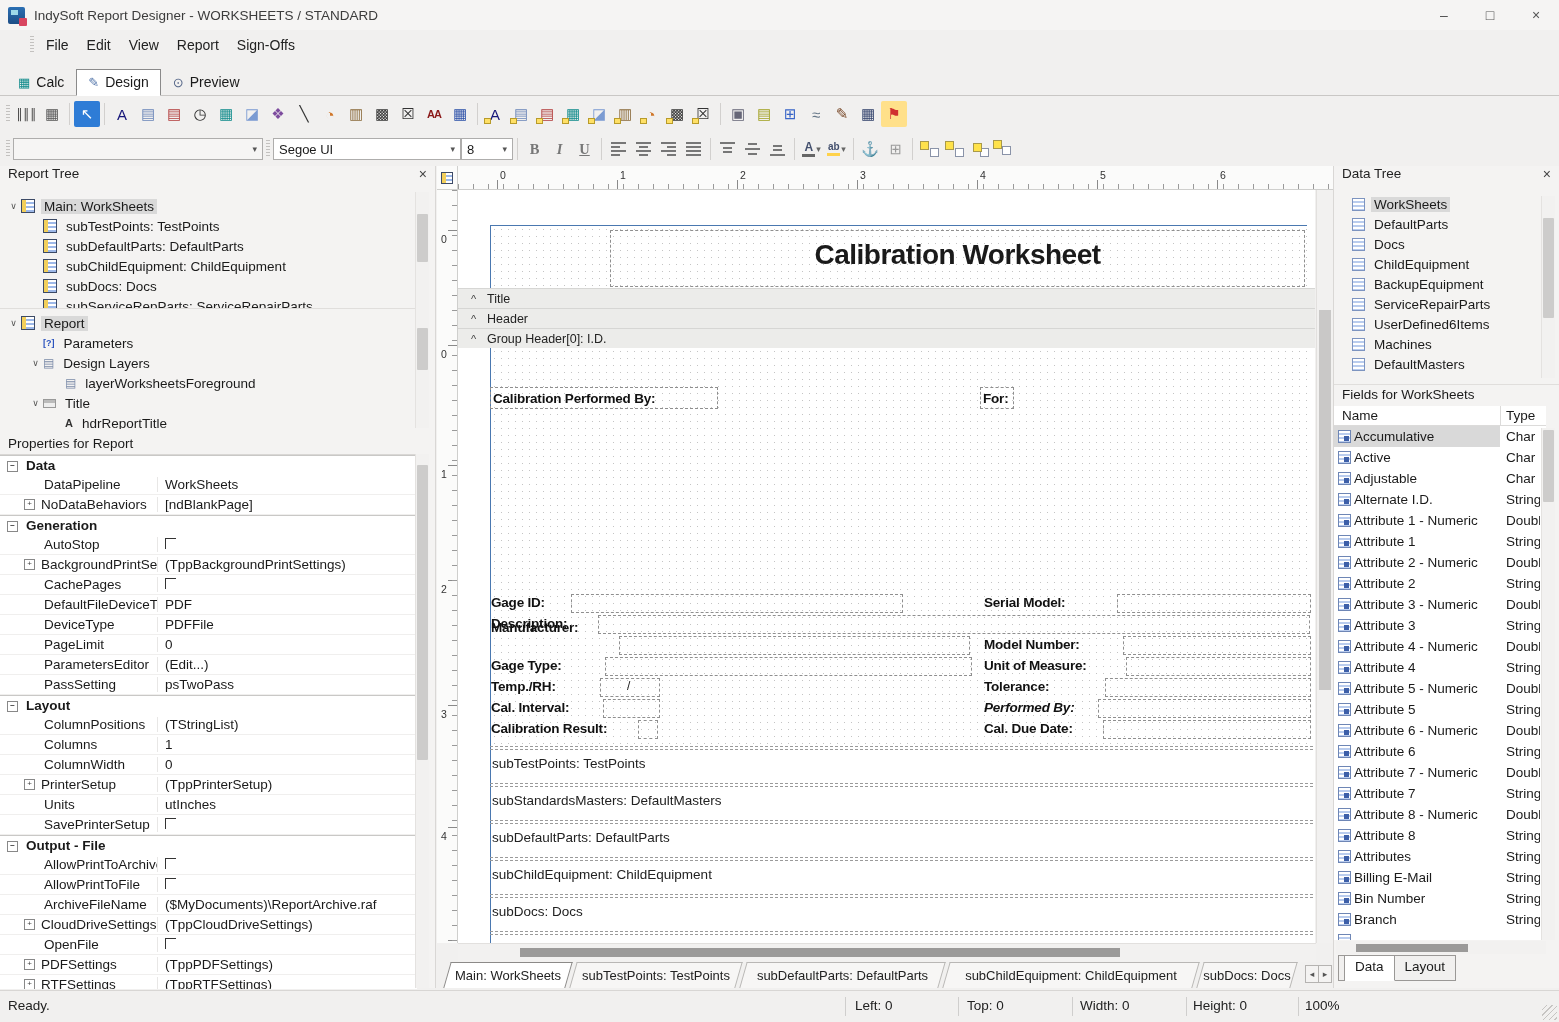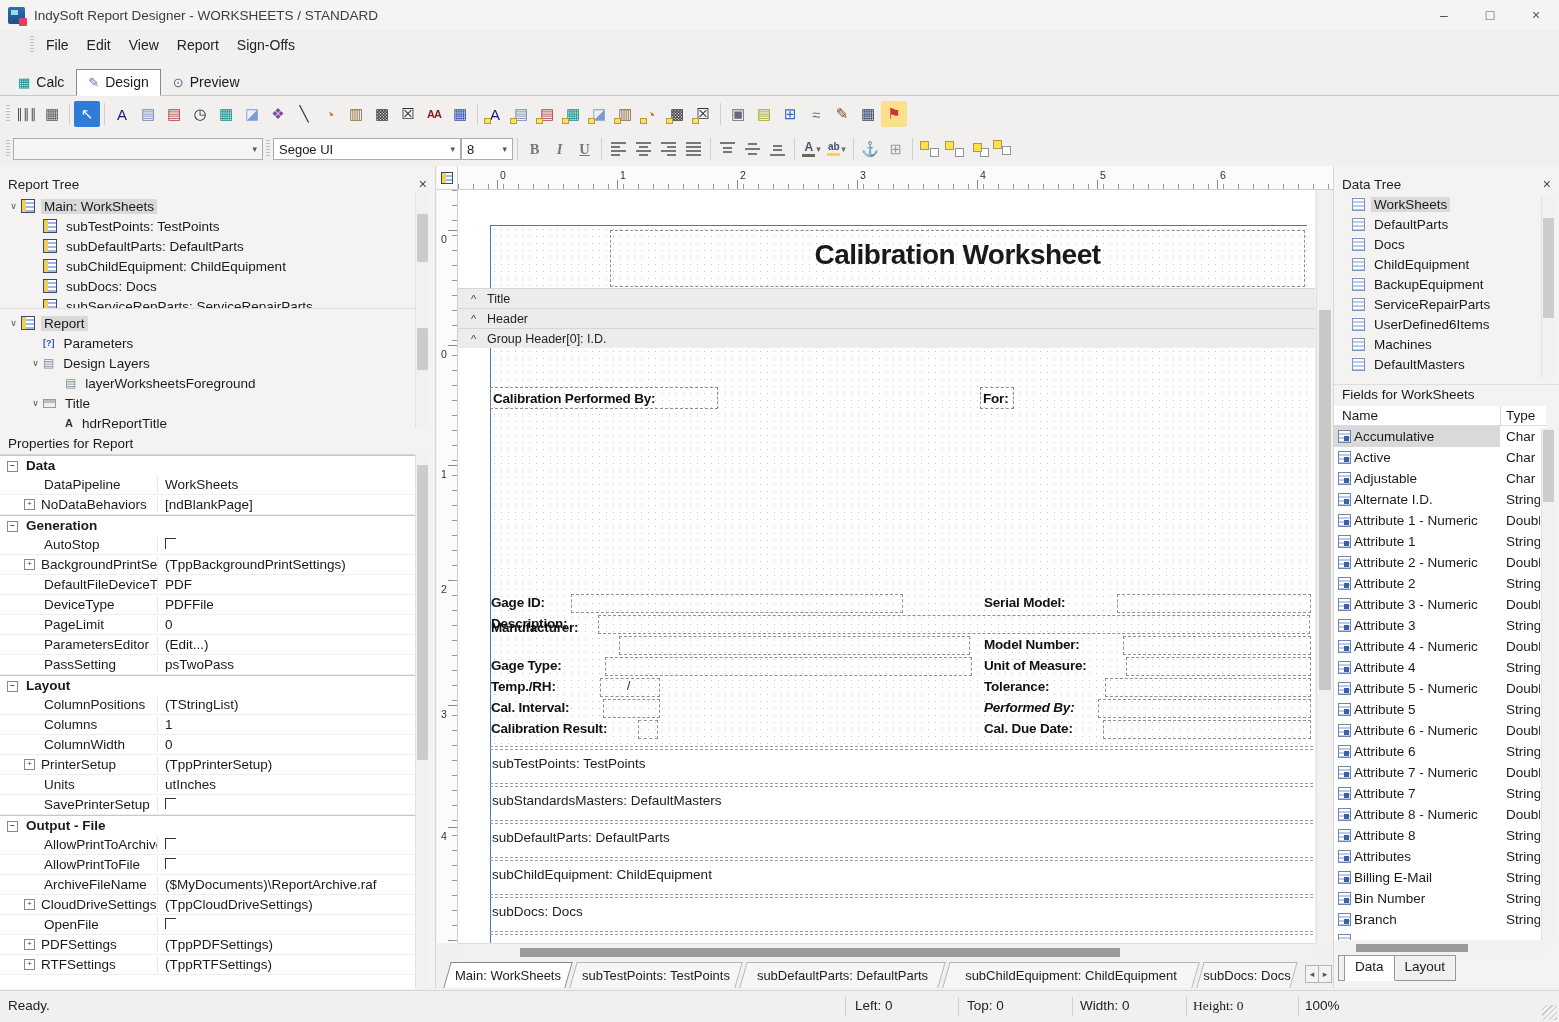--- a/index.html
+++ b/index.html
@@ -44,21 +44,21 @@
   .bars.vb{background-size:9px 2px,9px 2px,15px 2px,0 0;background-position:3px 3px,3px 7px,0 12px,0 0}
   .colbtn{display:flex;flex-direction:column;align-items:center;line-height:1}
   .colbtn .lt{font-size:12px;font-weight:bold;color:#44506e}
   .colbtn .bar{width:13px;height:3px;margin-top:1px}
   .laybtn{position:relative;width:22px;height:20px}
   .laybtn .s1{position:absolute;left:3px;top:2px;width:9px;height:9px;background:#ffe24a;border:1px solid #a99a4a;box-sizing:border-box}
   .laybtn .s2{position:absolute;right:3px;bottom:2px;width:9px;height:9px;background:#fff;border:1px solid #8a93a8;box-sizing:border-box}
   
   .sb{position:absolute;width:13px;background:#f2f1f0;border-left:1px solid #e4e2e0}
   .sb .thumb{position:absolute;left:1px;width:11px;background:#cdcccb;border-radius:1px}
-  .panelheader{font-size:13.5px;color:#222;display:flex;align-items:flex-end;justify-content:space-between;padding:0 8px}
+  .panelheader{font-size:13.5px;color:#222;display:flex;align-items:flex-start;justify-content:space-between;padding:0 8px}
   .closex{color:#444;font-size:14px}
   
   #leftpanel{position:absolute;left:0;top:166px;width:436px;height:822px;background:#f4f3f2;border-right:1px solid #d9d7d5;box-sizing:border-box}
   .trow{height:20px;display:flex;align-items:center;font-size:13.5px;white-space:nowrap;overflow:hidden}
   .texp{width:15px;text-align:center;font-size:9px;color:#555;flex:none}
   .ticon{flex:none;margin-right:6px}
   .ic-report{width:14px;height:14px;border:1px solid #3c4a66;box-sizing:border-box;background:
       linear-gradient(#f2cf5b,#f2cf5b) 0 0/4px 100% no-repeat,
       repeating-linear-gradient(to bottom,#ffffff 0 2px,#9db8e8 2px 4px)}
   .ic-table{width:13px;height:13px;border:1px solid #7d94c0;box-sizing:border-box;background:
@@ -485,20 +485,26 @@
       </div>
       <div class="prow">
         <div class="plbl hasplus">
           <span class="plusbox">+</span>
           <span>BackgroundPrintSettin</span>
         </div>
         <div class="pval">(TppBackgroundPrintSettings)</div>
       </div>
       <div class="prow">
         <div class="plbl">
+          <span>CachePages</span>
+        </div>
+        <div class="pval"><span class="chk"></span></div>
+      </div>
+      <div class="prow">
+        <div class="plbl">
           <span>DefaultFileDeviceType</span>
         </div>
         <div class="pval">PDF</div>
       </div>
       <div class="prow">
         <div class="plbl">
           <span>DeviceType</span>
         </div>
         <div class="pval">PDFFile</div>
       </div>
@@ -947,14 +953,14 @@
 
   <span class="gripcorner"></span>
 <span class="cellsep" style="left: 845px;"></span>
     <span class="cellsep" style="left: 958px;"></span>
     <span class="cellsep" style="left: 1072px;"></span>
     <span class="cellsep" style="left: 1186px;"></span>
     <span class="cellsep" style="left: 1298px;"></span>
     <span class="sctext" style="left: 855px;">Left: 0</span>
     <span class="sctext" style="left: 967px;">Top: 0</span>
     <span class="sctext" style="left: 1080px;">Width: 0</span>
-    <span class="sctext" style="left: 1193px; font-family: Liberation Serif, serif;">Height: 0</span>
+    <span class="sctext" style="left: 1193px;">Height: 0</span>
   </div>
 
 </body></html>

